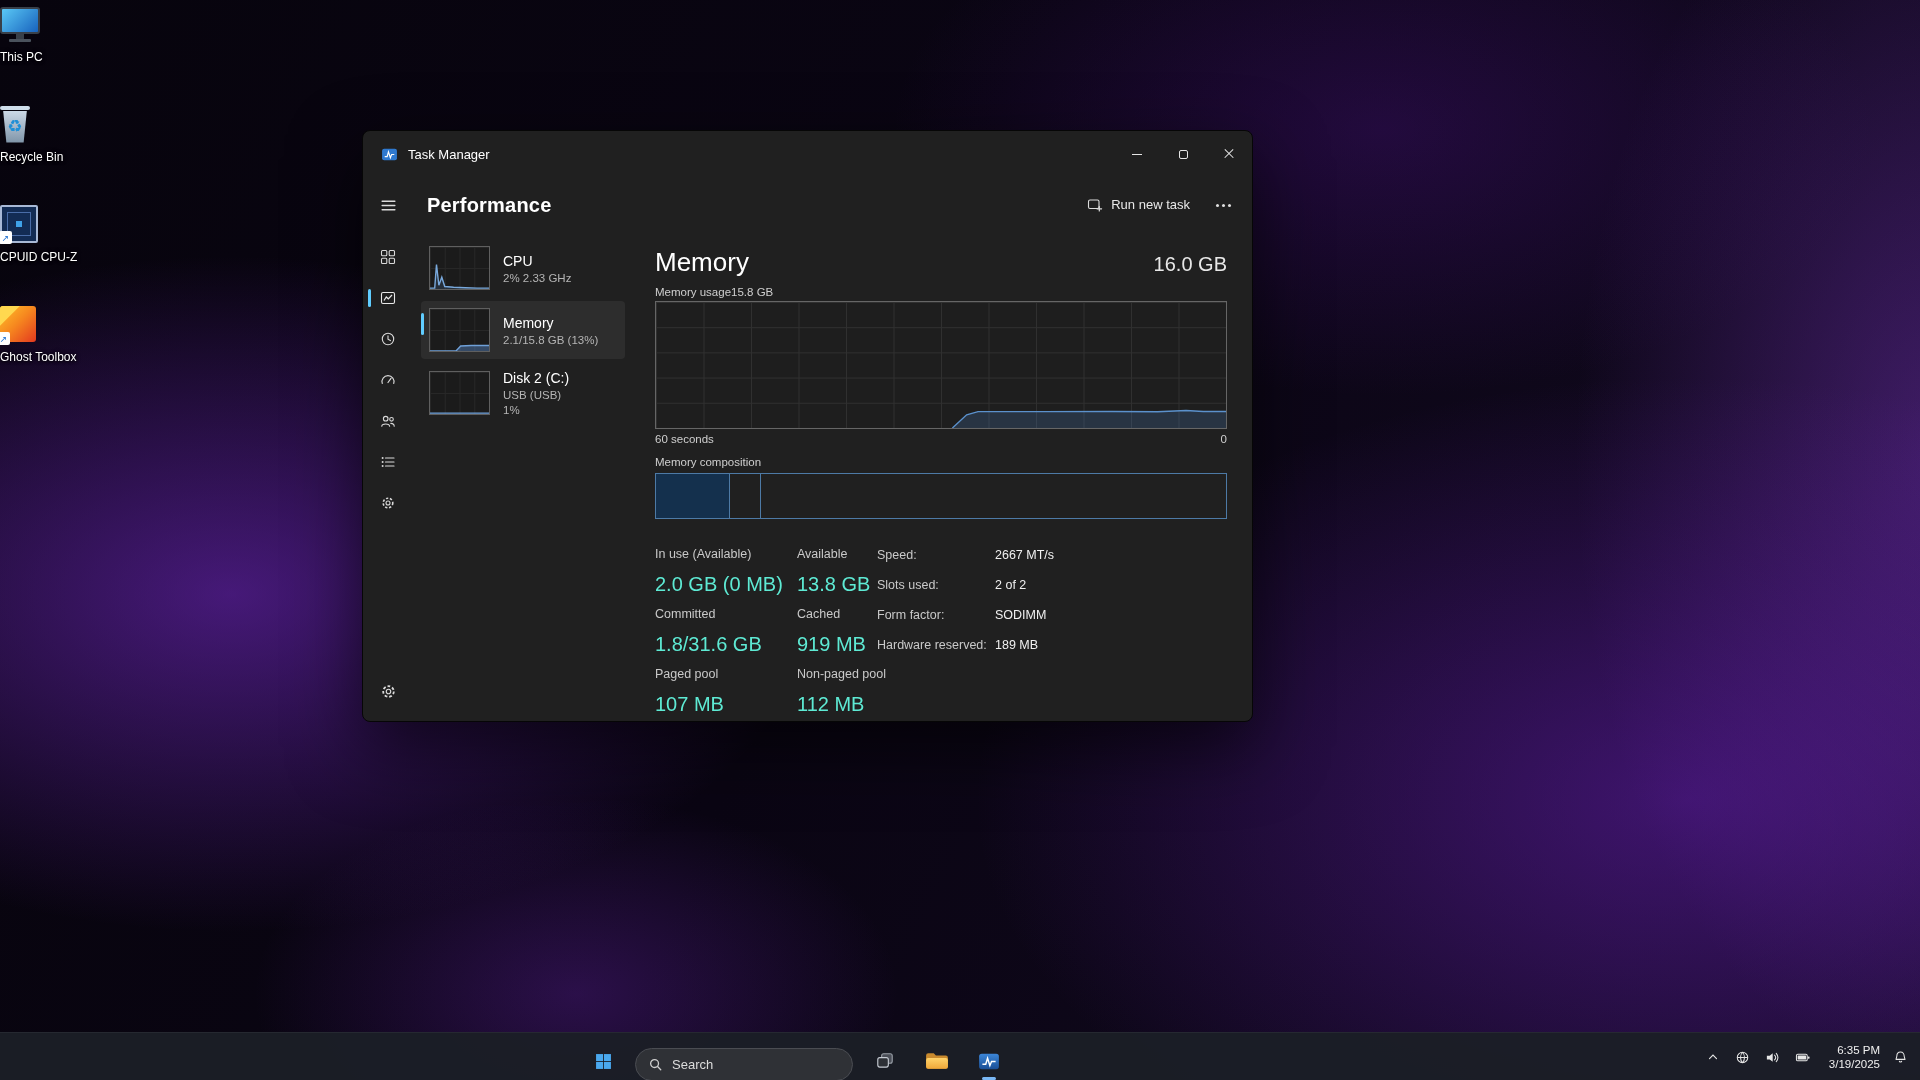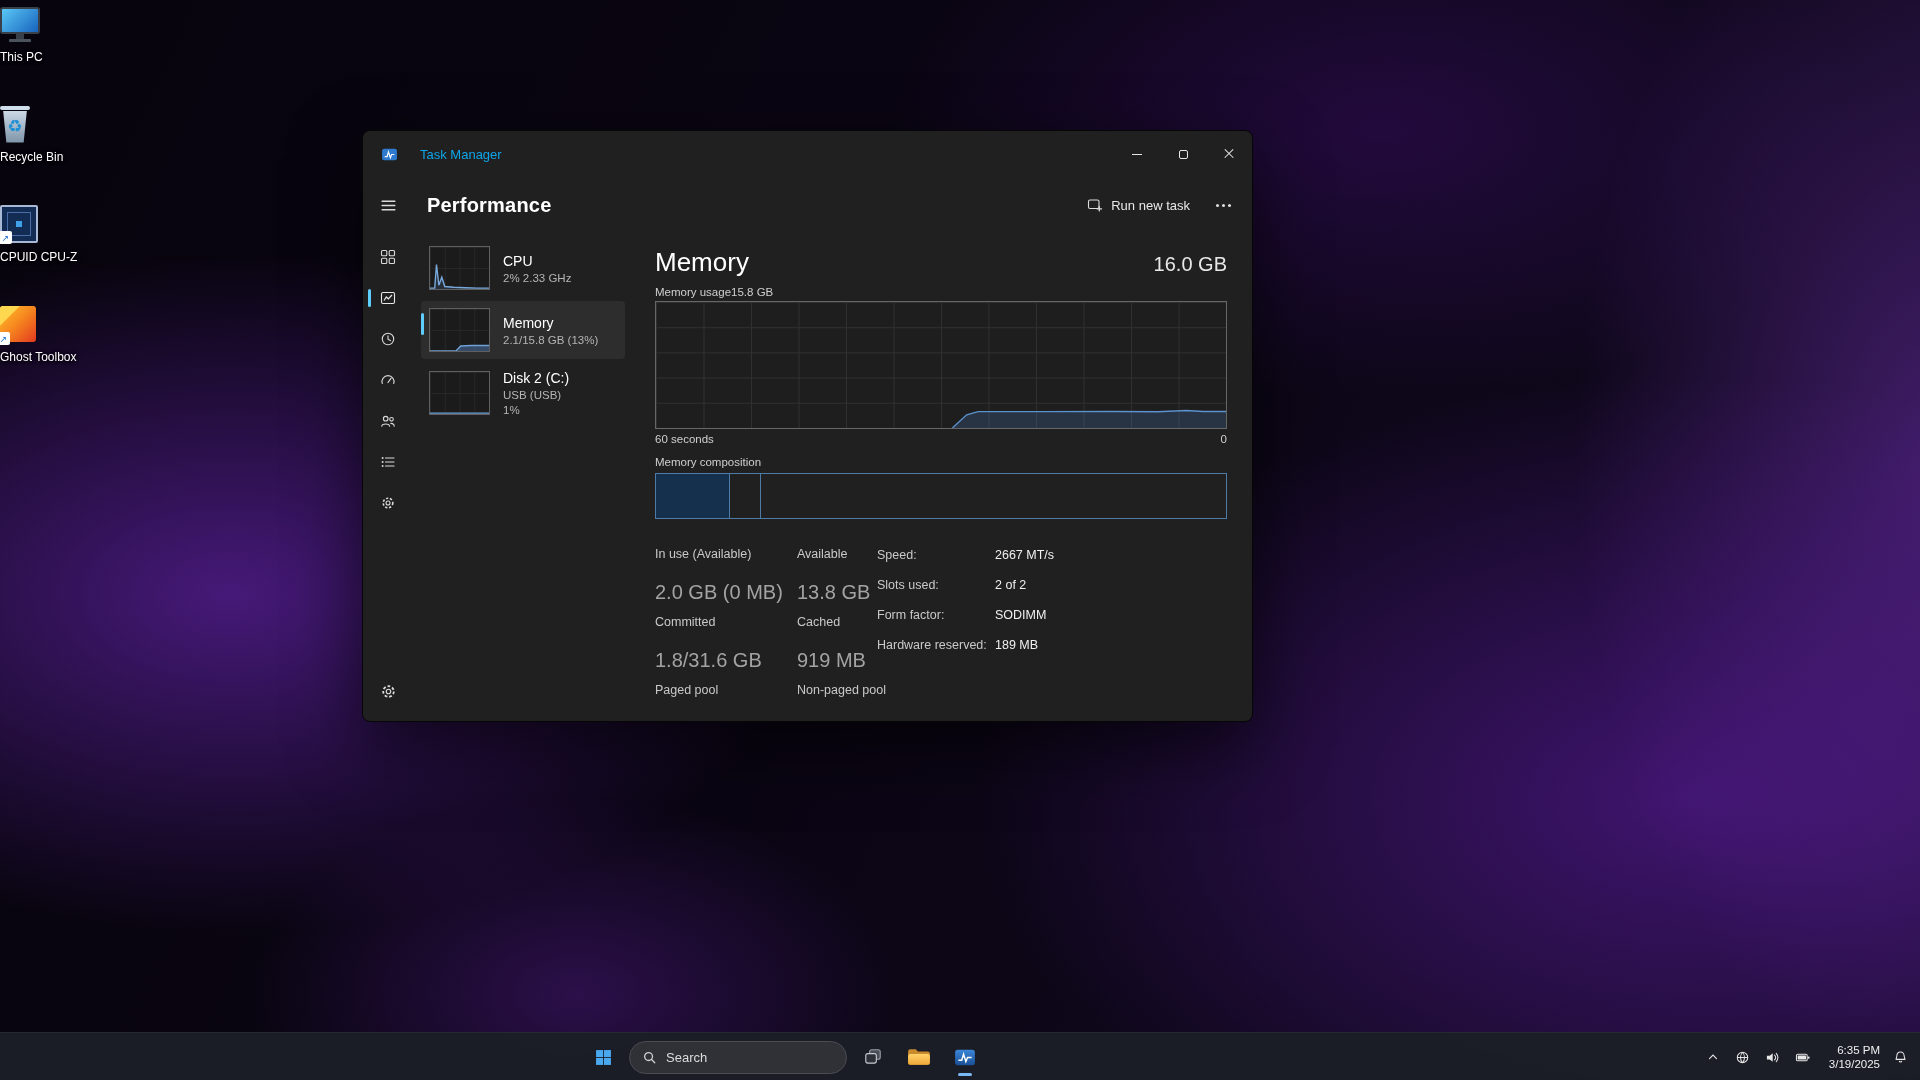--- a/index.html
+++ b/index.html
@@ -41,38 +41,38 @@
     clip-path:polygon(0 0,55% 0,0 55%);background:#ffd84f;border-radius:3px}
   .shortcut{position:absolute;left:-3px;bottom:-3px;width:13px;height:13px;background:#fff;border-radius:2px;
     display:flex;align-items:center;justify-content:center;font-size:9px;color:#1e6fd0;
     font-family:"DejaVu Sans",sans-serif}
 
   
   .tm{position:absolute;left:362px;top:130px;width:891px;height:592px;background:#202020;
     border:1px solid #060606;border-radius:8px;box-shadow:0 26px 70px rgba(0,0,0,.6);
     display:flex;flex-direction:column;overflow:hidden}
   .titlebar{height:46px;display:flex;align-items:center;padding-left:18px;flex:0 0 auto}
-  .tm-title{margin-left:22px;font-size:13px;color:#0ea5e9}
+  .tm-title{margin-left:10px;font-size:13px;color:#ffffff}
   .win-controls{margin-left:auto;display:flex}
   .wc{width:46px;height:46px;display:flex;align-items:center;justify-content:center;background:transparent;border:none;cursor:pointer}
   .wc .bar{display:block;width:10px;height:1px;background:#e6e6e6}
   .wc .sq{width:9px;height:9px;border:1px solid #e6e6e6;border-radius:2px}
   .wc .x{position:relative;width:12px;height:12px}
   .wc .x::before,.wc .x::after{content:"";position:absolute;left:0;top:5.4px;width:12px;height:1.2px;background:#e6e6e6}
   .wc .x::before{transform:rotate(45deg)}
   .wc .x::after{transform:rotate(-45deg)}
 
   .tm-header{height:56px;display:flex;align-items:center;flex:0 0 auto;padding-right:12px}
   .tm-header h2{font-size:20px;font-weight:700;margin-left:14px;color:#fff;letter-spacing:.2px}
   .hamb-wrap{width:50px;display:flex;justify-content:center}
   .rail-btn{width:36px;height:36px;border-radius:6px;display:flex;align-items:center;justify-content:center;
     background:transparent;border:none;cursor:pointer;position:relative;flex:0 0 auto}
   .rail-btn.selected::before{content:"";position:absolute;left:-2px;top:9px;width:3px;height:18px;
     background:#60cdff;border-radius:3px}
-  .run-task{margin-left:auto;display:flex;align-items:center;gap:8px;background:transparent;border:none;
+  .run-task{margin-left:auto;display:flex;align-items:flex-start;gap:8px;background:transparent;border:none;
     color:#e8e8e8;font-size:13px;padding:8px 12px;border-radius:4px;cursor:pointer}
   .more-btn{width:34px;height:32px;display:flex;align-items:center;justify-content:center;gap:3px;
     background:transparent;border:none;border-radius:4px;cursor:pointer;margin-left:4px}
   .dot{width:3px;height:3px;border-radius:50%;background:#e0e0e0}
 
   .tm-body{flex:1;display:flex;min-height:0}
   .rail{width:50px;display:flex;flex-direction:column;align-items:center;gap:5px;padding-top:6px;flex:0 0 auto}
   .rail-settings{margin-top:auto;margin-bottom:12px}
 
   .perf-list{width:216px;flex:0 0 auto;padding:6px 4px 0 8px}
@@ -98,30 +98,30 @@
   .axis-row{display:flex;justify-content:space-between;font-size:11.5px;color:#cfcfcf;margin-top:4px}
   .comp-label{font-size:11.5px;color:#cfcfcf;margin-top:11px}
   .comp-bar{display:flex;height:46px;border:1px solid #4d7aa6;margin-top:5px;background:transparent}
   .comp-seg{height:100%;border-right:1px solid #4d7aa6}
   .comp-seg:last-child{border-right:none}
   .comp-seg.filled{background:#14304d}
 
   .mem-stats{margin-top:28px;position:relative}
   .stats-left{display:grid;grid-template-columns:142px 140px;row-gap:11px}
   .s-label{font-size:12.5px;color:#c9c9c9;white-space:nowrap}
-  .s-value{font-size:20px;font-weight:400;color:#a3a3a3;margin-top:20px;white-space:nowrap}
+  .s-value{font-size:20px;font-weight:400;color:#5eead4;margin-top:12px;white-space:nowrap}
   .stats-right{position:absolute;left:222px;top:1px;display:grid;grid-template-columns:118px auto;
     row-gap:16px;font-size:12.5px}
   .d-label{color:#c9c9c9;white-space:nowrap}
   .d-value{color:#f0f0f0;white-space:nowrap}
 
   
   .taskbar{position:absolute;left:0;bottom:0;width:100%;height:48px;background:rgba(27,30,38,.97);
     border-top:1px solid rgba(255,255,255,.05)}
-  .tb-center{position:absolute;left:583px;top:0;height:48px;display:flex;align-items:center;gap:6px}
+  .tb-center{position:absolute;left:583px;top:0;height:48px;display:flex;align-items:flex-end;gap:12px}
   .tb-btn{width:40px;height:40px;border:none;background:transparent;border-radius:5px;display:flex;
     align-items:center;justify-content:center;cursor:pointer;position:relative}
   .tb-indicator{position:absolute;bottom:1px;left:50%;transform:translateX(-50%);width:14px;height:3px;
     border-radius:2px;background:#7ab8f5}
   .search-box{width:218px;height:33px;border-radius:17px;background:#2f3136;border:1px solid #4a4c52;
     display:flex;align-items:center;padding:0 12px;gap:9px;cursor:pointer}
   .search-box span{font-size:13px;color:#dcdcdc}
   .tb-tray{position:absolute;right:6px;top:0;height:48px;display:flex;align-items:center;gap:2px}
   .tray-btn{width:28px;height:36px;border:none;background:transparent;border-radius:4px;display:flex;
     align-items:center;justify-content:center;cursor:pointer}

